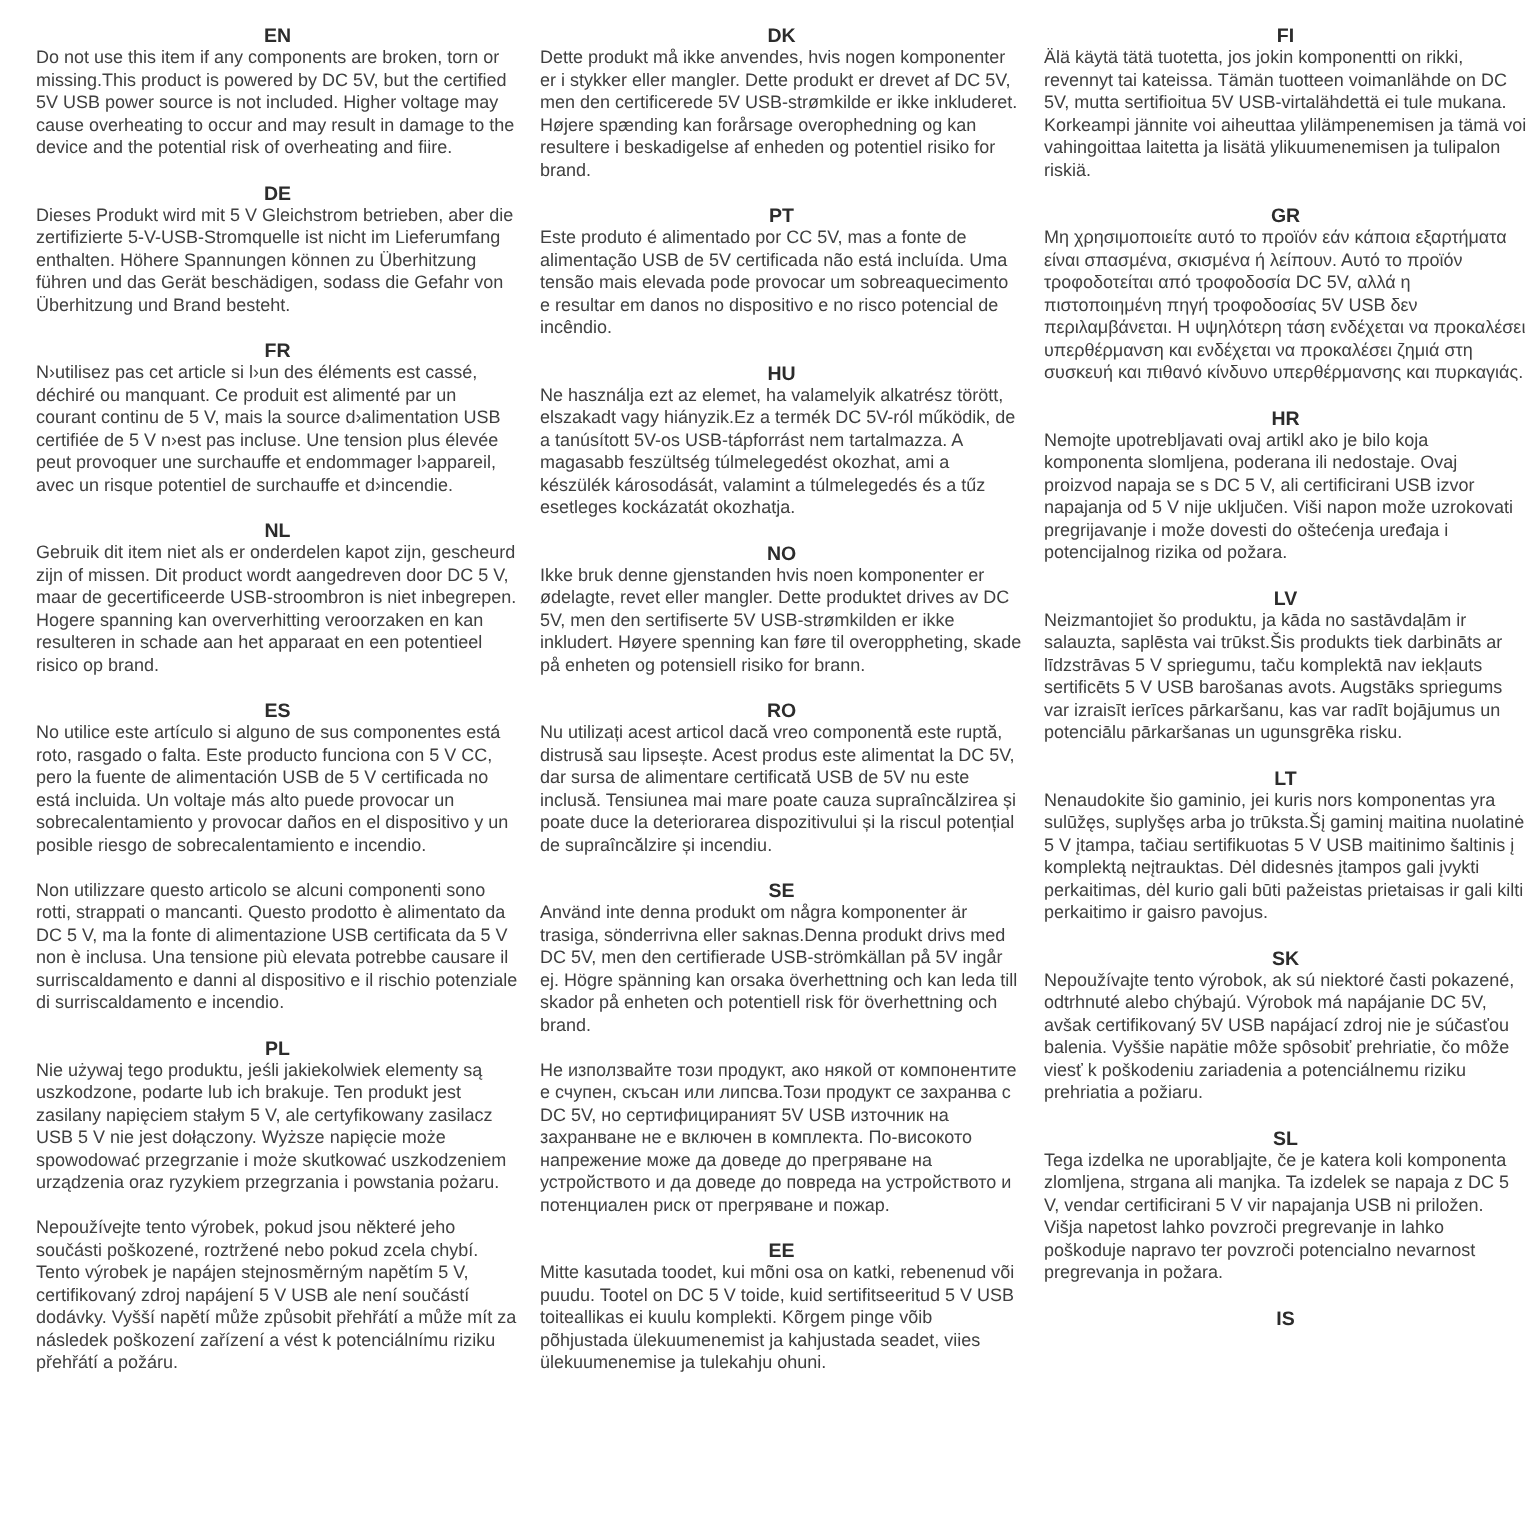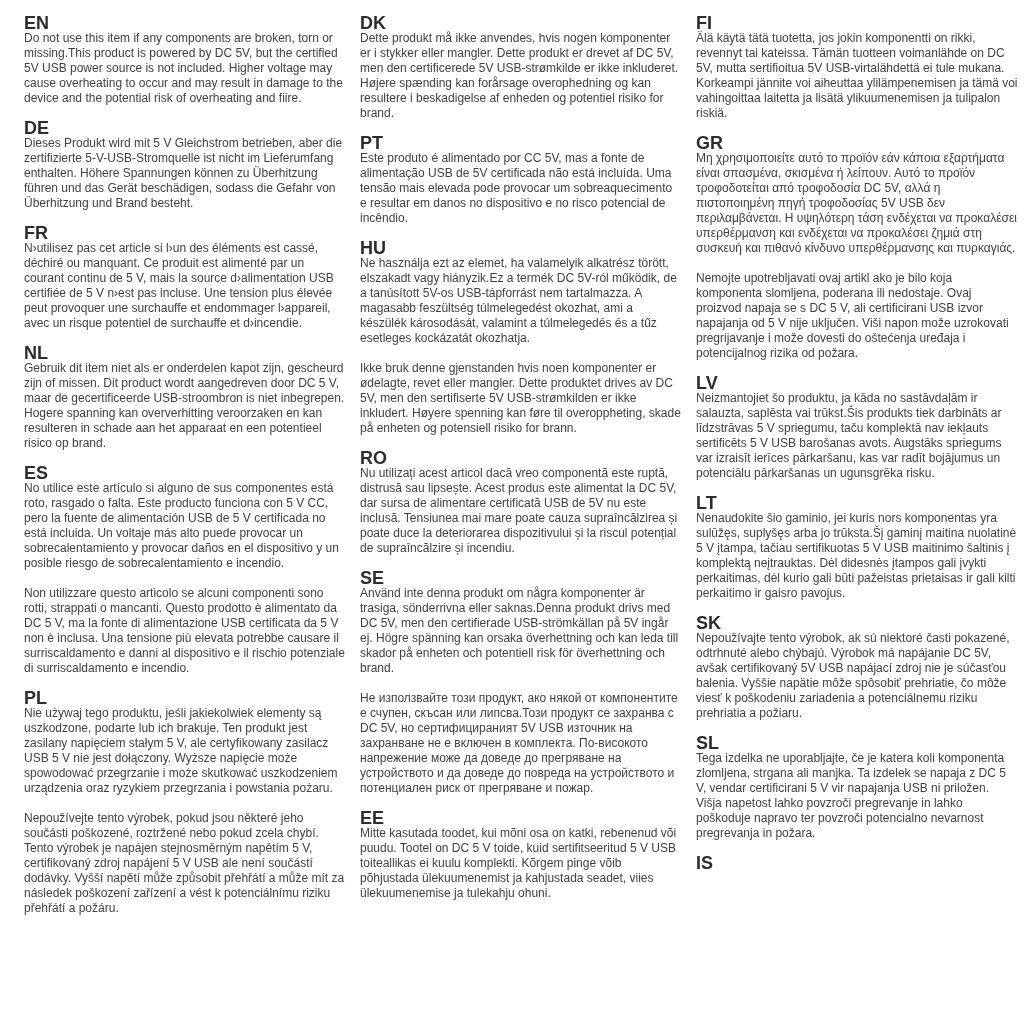--- a/index.html
+++ b/index.html
@@ -20,26 +20,27 @@
   }
   .col {
     width: 322px;
     margin-right: 14px;
     flex: 0 0 auto;
   }
   .lang-section {
     margin: 0 0 15px 0;
   }
   .lang-code {
-    font-size: 18px;
+    font-size: 13px;
     line-height: 15px;
     font-weight: bold;
     color: #2c2c2c;
     margin: 0;
     padding: 0;
+    text-align: center;
   }
   .lang-text {
     font-size: 12px;
     line-height: 15px;
     color: #404040;
     margin: 0;
     padding: 0;
   }
 </style>
 </head>
@@ -95,20 +96,21 @@
     <h2 class="lang-code">PT</h2>
     <p class="lang-text">Este produto é alimentado por CC 5V, mas a fonte de alimentação USB de 5V certificada não está incluída. Uma tensão mais elevada pode provocar um sobreaquecimento e resultar em danos no dispositivo e no risco potencial de incêndio.</p>
   </section>
 
   <section class="lang-section">
     <h2 class="lang-code">HU</h2>
     <p class="lang-text">Ne használja ezt az elemet, ha valamelyik alkatrész törött, elszakadt vagy hiányzik.Ez a termék DC 5V-ról működik, de a tanúsított 5V-os USB-tápforrást nem tartalmazza. A magasabb feszültség túlmelegedést okozhat, ami a készülék károsodását, valamint a túlmelegedés és a tűz esetleges kockázatát okozhatja.</p>
   </section>
 
   <section class="lang-section">
+    <h2 class="lang-code">NO</h2>
     <p class="lang-text">Ikke bruk denne gjenstanden hvis noen komponenter er ødelagte, revet eller mangler. Dette produktet drives av DC 5V, men den sertifiserte 5V USB-strømkilden er ikke inkludert. Høyere spenning kan føre til overoppheting, skade på enheten og potensiell risiko for brann.</p>
   </section>
 
   <section class="lang-section">
     <h2 class="lang-code">RO</h2>
     <p class="lang-text">Nu utilizați acest articol dacă vreo componentă este ruptă, distrusă sau lipsește. Acest produs este alimentat la DC 5V, dar sursa de alimentare certificată USB de 5V nu este inclusă. Tensiunea mai mare poate cauza supraîncălzirea și poate duce la deteriorarea dispozitivului și la riscul potențial de supraîncălzire și incendiu.</p>
   </section>
 
   <section class="lang-section">
     <h2 class="lang-code">SE</h2>
@@ -129,20 +131,21 @@
     <h2 class="lang-code">FI</h2>
     <p class="lang-text">Älä käytä tätä tuotetta, jos jokin komponentti on rikki, revennyt tai kateissa. Tämän tuotteen voimanlähde on DC 5V, mutta sertifioitua 5V USB-virtalähdettä ei tule mukana. Korkeampi jännite voi aiheuttaa ylilämpenemisen ja tämä voi vahingoittaa laitetta ja lisätä ylikuumenemisen ja tulipalon riskiä.</p>
   </section>
 
   <section class="lang-section">
     <h2 class="lang-code">GR</h2>
     <p class="lang-text">Μη χρησιμοποιείτε αυτό το προϊόν εάν κάποια εξαρτήματα είναι σπασμένα, σκισμένα ή λείπουν. Αυτό το προϊόν τροφοδοτείται από τροφοδοσία DC 5V, αλλά η πιστοποιημένη πηγή τροφοδοσίας 5V USB δεν περιλαμβάνεται. Η υψηλότερη τάση ενδέχεται να προκαλέσει υπερθέρμανση και ενδέχεται να προκαλέσει ζημιά στη συσκευή και πιθανό κίνδυνο υπερθέρμανσης και πυρκαγιάς.</p>
   </section>
 
   <section class="lang-section">
+    <h2 class="lang-code">HR</h2>
     <p class="lang-text">Nemojte upotrebljavati ovaj artikl ako je bilo koja komponenta slomljena, poderana ili nedostaje. Ovaj proizvod napaja se s DC 5 V, ali certificirani USB izvor napajanja od 5 V nije uključen. Viši napon može uzrokovati pregrijavanje i može dovesti do oštećenja uređaja i potencijalnog rizika od požara.</p>
   </section>
 
   <section class="lang-section">
     <h2 class="lang-code">LV</h2>
     <p class="lang-text">Neizmantojiet šo produktu, ja kāda no sastāvdaļām ir salauzta, saplēsta vai trūkst.Šis produkts tiek darbināts ar līdzstrāvas 5 V spriegumu, taču komplektā nav iekļauts sertificēts 5 V USB barošanas avots. Augstāks spriegums var izraisīt ierīces pārkaršanu, kas var radīt bojājumus un potenciālu pārkaršanas un ugunsgrēka risku.</p>
   </section>
 
   <section class="lang-section">
     <h2 class="lang-code">LT</h2>

